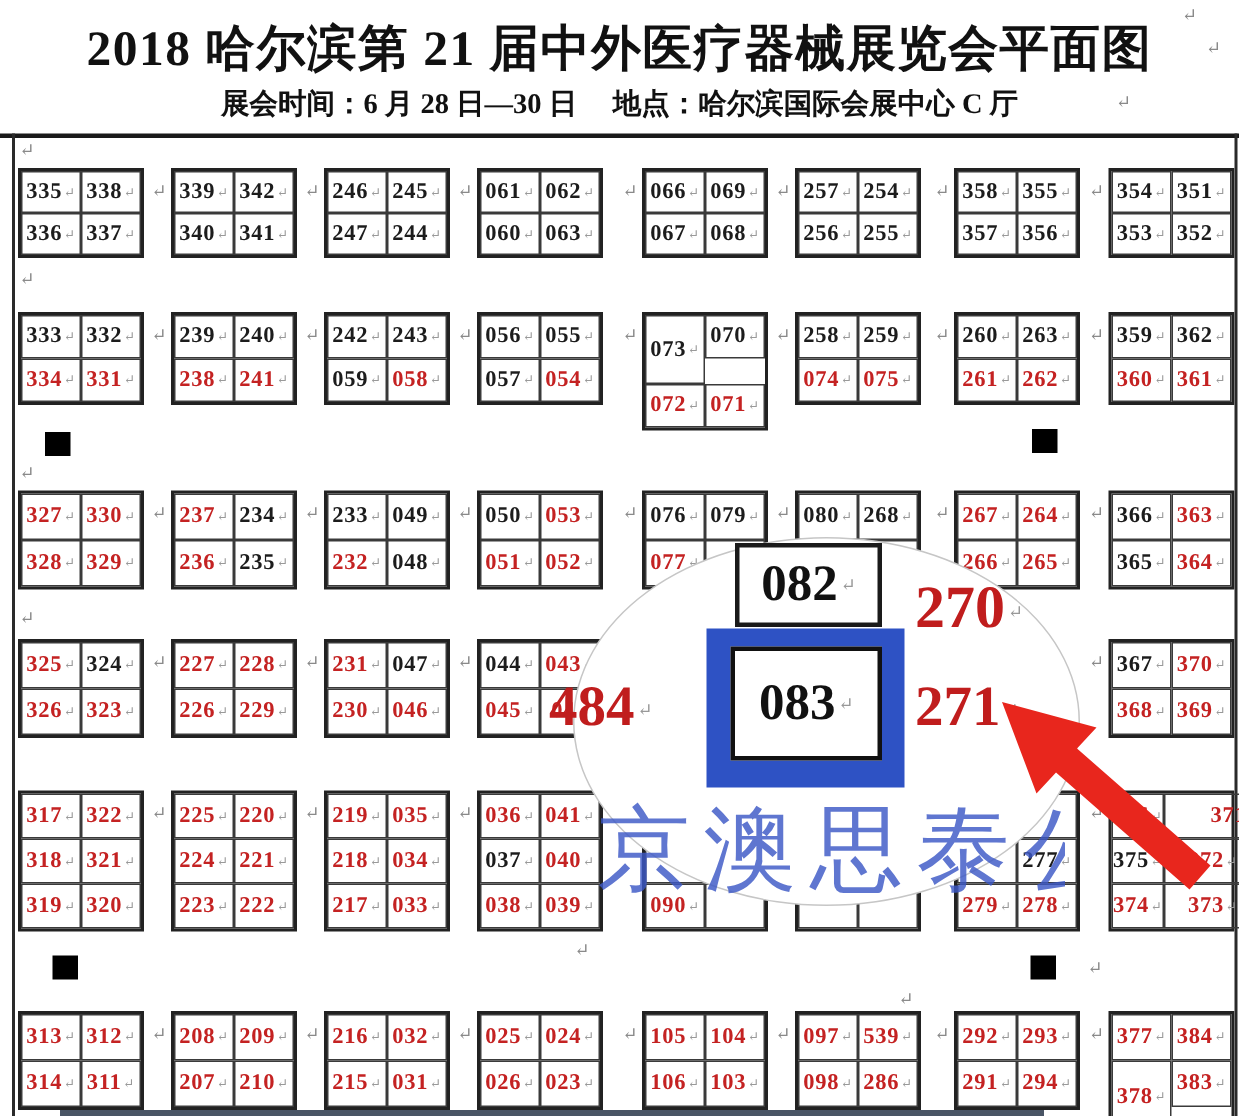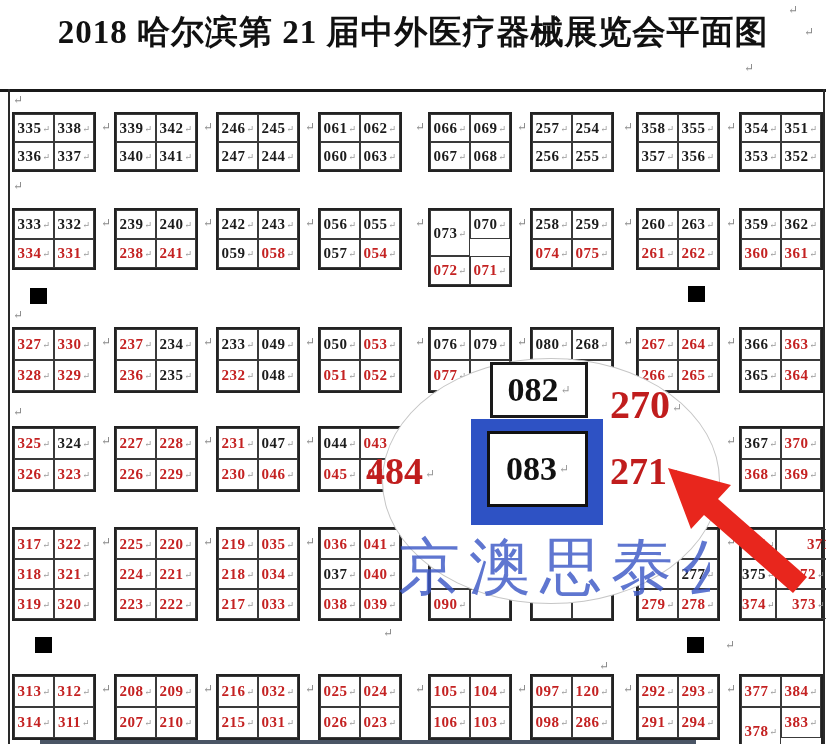--- a/index.html
+++ b/index.html
@@ -44,20 +44,21 @@
              font-size:62px;letter-spacing:9px;color:#3c58c6;opacity:0.82;white-space:nowrap;
              font-weight:normal;line-height:78px;}
   .arrow-svg{position:absolute;left:0;top:0;pointer-events:none;}
 </style>
 </head>
 <body>
 
 <div class="page">
 
   <div class="title">2018 哈尔滨第 21 届中外医疗器械展览会平面图</div>
+  <div class="subtitle">展会时间：6 月 28 日—30 日　 地点：哈尔滨国际会展中心  C 厅</div>
 
   <div class="frame-top"></div>
   <div class="frame-left"></div>
   <div class="frame-right"></div>
 
   <div id="map">
       <div class="block" style="left: 12px; top: 112px; width: 84px;">
         <div class="cell" style="height: 28px;">
           <span class="num">335</span>
         </div>
@@ -693,21 +694,21 @@
         <div class="cell" style="height: 31px;">
           <span class="num red">103</span>
         </div>
       </div>
       <span class="rmark" style="left: 415px; top: 683px;">↵</span>
       <div class="block" style="left: 530px; top: 674px; width: 84px;">
         <div class="cell" style="height: 31px;">
           <span class="num red">097</span>
         </div>
         <div class="cell" style="height: 31px;">
-          <span class="num red">120</span>
+          <span class="num red">539</span>
         </div>
         <div class="cell" style="height: 31px;">
           <span class="num red">098</span>
         </div>
         <div class="cell" style="height: 31px;">
           <span class="num red">286</span>
         </div>
       </div>
       <span class="rmark" style="left: 517px; top: 683px;">↵</span>
       <div class="block" style="left: 636px; top: 674px; width: 84px;">

